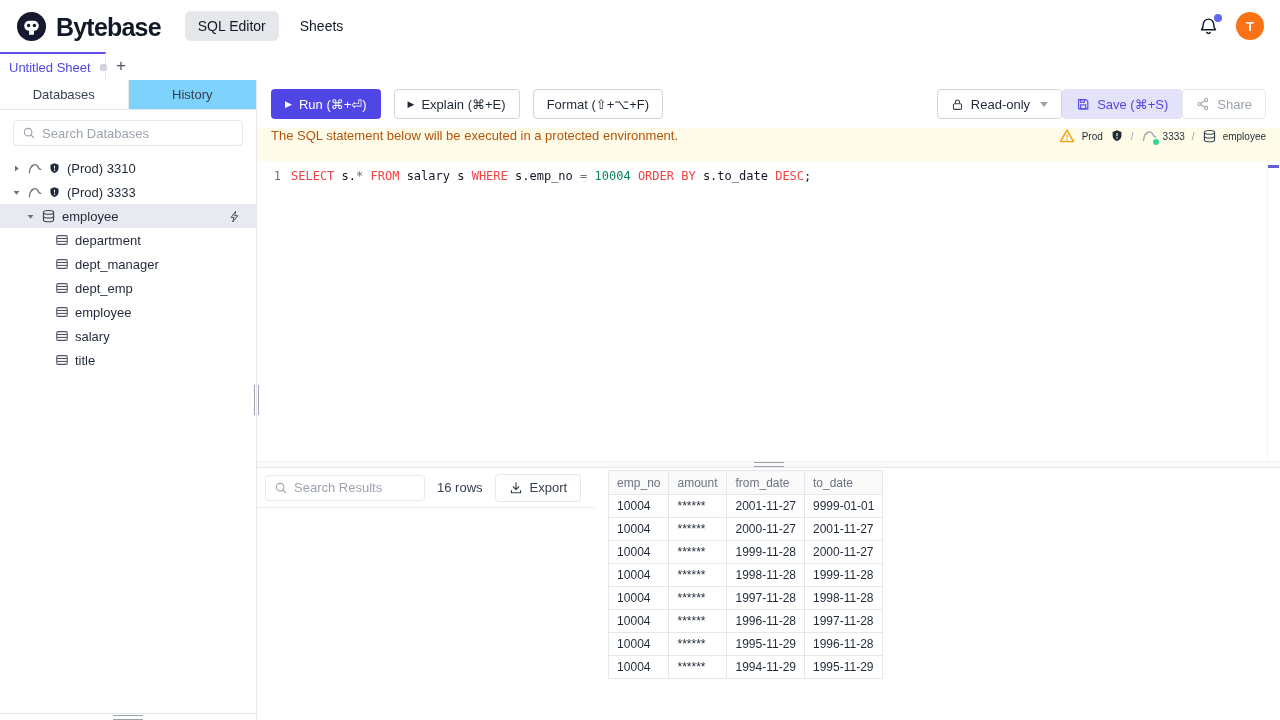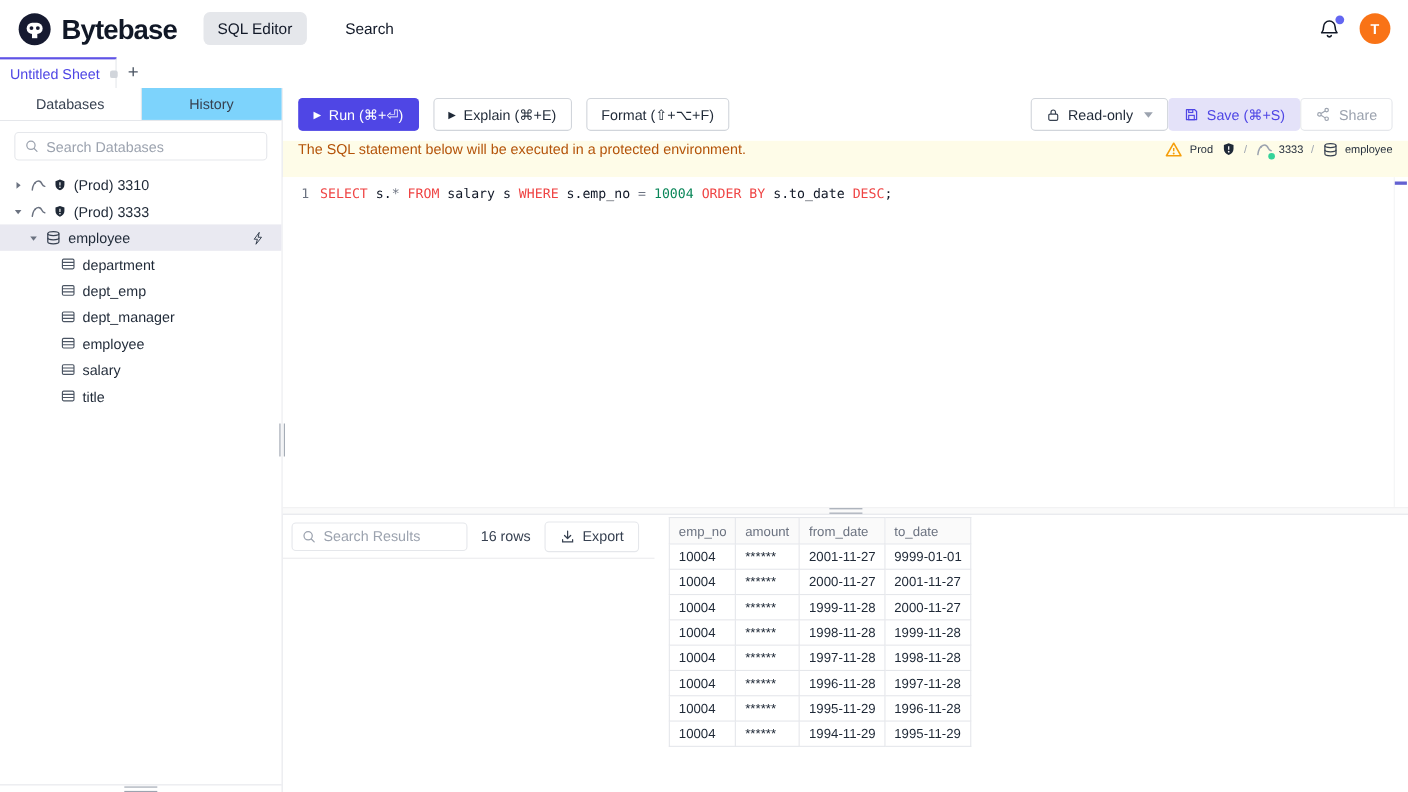--- a/index.html
+++ b/index.html
@@ -3,21 +3,21 @@
 <meta charset="utf-8">
 <style>
   *{margin:0;padding:0;box-sizing:border-box}
   html,body{width:1280px;height:720px;overflow:hidden;background:#fff;
     font-family:"Liberation Sans",sans-serif;color:#1f2937;-webkit-font-smoothing:antialiased}
 
   
   .header{height:52px;display:flex;align-items:center;padding:0 16px}
   .brand-wrap{display:flex;align-items:flex-end;gap:9px}
   .brand{font-size:25px;font-weight:800;color:#111827;letter-spacing:-0.8px}
-  .nav{display:flex;align-items:center;margin-left:24px;gap:22px}
+  .nav{display:flex;align-items:center;margin-left:24px;gap:8px}
   .nav-item{font-size:14px;padding:7px 13px;border-radius:6px;color:#111827;cursor:pointer}
   .nav-item.active{background:#e5e7eb;font-weight:500}
   .header-right{margin-left:auto;display:flex;align-items:center;gap:18px}
   .bell{position:relative;display:flex}
   .bell-dot{position:absolute;top:-3px;right:-4px;width:8px;height:8px;border-radius:50%;background:#6366f1}
   .avatar{width:28px;height:28px;border-radius:50%;background:#f97316;color:#fff;
     font-size:13px;font-weight:700;display:flex;align-items:center;justify-content:center}
 
   
   .tabstrip{height:28px;display:flex;align-items:stretch}
@@ -121,21 +121,21 @@
         <rect x="8.5" y="10" width="15" height="10.5" rx="5.2" fill="#fff"></rect>
         <circle cx="13" cy="15" r="1.8" fill="#161a30"></circle>
         <circle cx="19" cy="15" r="1.8" fill="#161a30"></circle>
         <rect x="13.5" y="20" width="5" height="4.5" fill="#fff"></rect>
       </svg>
     </span>
     <span class="brand">Bytebase</span>
   </div>
   <div class="nav">
     <span class="nav-item active">SQL Editor</span>
-    <span class="nav-item">Search</span>
+    <span class="nav-item">Sheets</span>
   </div>
   <div class="header-right">
     <span class="bell">
       <svg width="19" height="19" viewBox="0 0 16 16">
         <path d="M8 1.8a4.4 4.4 0 0 0-4.4 4.4c0 3-.9 3.9-1.5 4.6h11.8c-.6-.7-1.5-1.6-1.5-4.6A4.4 4.4 0 0 0 8 1.8z" fill="none" stroke="#111827" stroke-width="1.2" stroke-linejoin="round"></path>
         <path d="M6.5 13a1.7 1.7 0 0 0 3 0" fill="none" stroke="#111827" stroke-width="1.2" stroke-linecap="round"></path>
       </svg>
       <span class="bell-dot"></span>
     </span>
     <span class="avatar">T</span>
@@ -248,31 +248,31 @@
             <span>department</span>
           </div>
           <div class="tree-row lvl2">
             <span class="ticon">
               <svg width="14" height="14" viewBox="0 0 16 16">
                 <rect x="2" y="3" width="12" height="10" rx="1.3" fill="none" stroke="#4b5563" stroke-width="1.2"></rect>
                 <line x1="2" y1="6.3" x2="14" y2="6.3" stroke="#4b5563" stroke-width="1.2"></line>
                 <line x1="2" y1="9.6" x2="14" y2="9.6" stroke="#4b5563" stroke-width="1.2"></line>
               </svg>
             </span>
-            <span>dept_emp</span>
+            <span>dept_manager</span>
           </div>
           <div class="tree-row lvl2">
             <span class="ticon">
               <svg width="14" height="14" viewBox="0 0 16 16">
                 <rect x="2" y="3" width="12" height="10" rx="1.3" fill="none" stroke="#4b5563" stroke-width="1.2"></rect>
                 <line x1="2" y1="6.3" x2="14" y2="6.3" stroke="#4b5563" stroke-width="1.2"></line>
                 <line x1="2" y1="9.6" x2="14" y2="9.6" stroke="#4b5563" stroke-width="1.2"></line>
               </svg>
             </span>
-            <span>dept_manager</span>
+            <span>dept_emp</span>
           </div>
           <div class="tree-row lvl2">
             <span class="ticon">
               <svg width="14" height="14" viewBox="0 0 16 16">
                 <rect x="2" y="3" width="12" height="10" rx="1.3" fill="none" stroke="#4b5563" stroke-width="1.2"></rect>
                 <line x1="2" y1="6.3" x2="14" y2="6.3" stroke="#4b5563" stroke-width="1.2"></line>
                 <line x1="2" y1="9.6" x2="14" y2="9.6" stroke="#4b5563" stroke-width="1.2"></line>
               </svg>
             </span>
             <span>employee</span>

